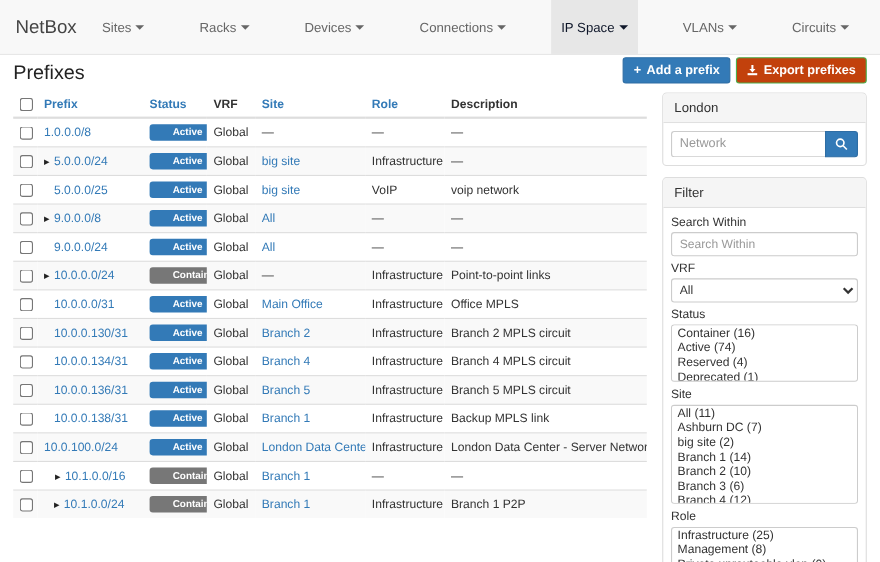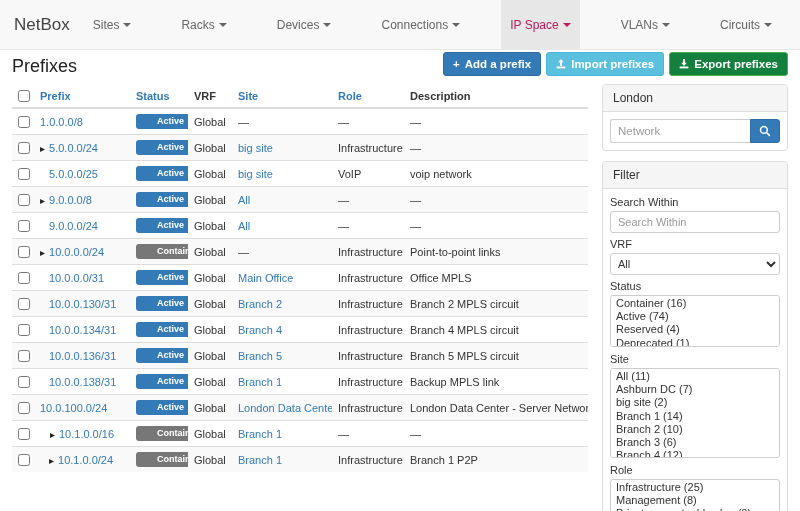--- a/index.html
+++ b/index.html
@@ -8,21 +8,21 @@
     width: 800px; height: 511px; overflow: hidden;
     background: #fff; color: #333;
     font-family: "Liberation Sans", sans-serif;
   }
 
   
   .navbar { height: 50px; background: #f8f8f8; border-bottom: 1px solid #e7e7e7; display: flex; align-items: stretch; }
   .brand { display: flex; align-items: center; padding: 0 14px; font-size: 17px; color: #444; cursor: pointer; }
   .nav-menu { display: flex; align-items: stretch; gap: 32px; }
   .nav-item { display: flex; align-items: center; padding: 0 9px; font-size: 12px; color: #666; cursor: pointer; white-space: nowrap; }
-  .nav-item.active { background: #e7e7e7; color: #be185d; text-align: center; }
+  .nav-item.active { background: #e7e7e7; color: #0f172a; text-align: center; }
   .nav-right { margin-left: auto; display: flex; align-items: stretch; padding-right: 6px; }
   .nav-right .nav-item { gap: 4px; }
   .nav-icon { display: inline-flex; align-items: center; }
   .nav-icon .glyph { font-size: 13px; line-height: 13px; }
   .caret { width: 0; height: 0; border-top: 4px solid currentColor; border-left: 4px solid transparent; border-right: 4px solid transparent; margin-left: 4px; display: inline-block; }
 
   
   .container { padding: 0 12px; }
   .page-head { height: 32px; display: flex; justify-content: space-between; align-items: flex-start; }
   h1.title { font-size: 18px; font-weight: 400; margin: 0; line-height: 32px; color: #222; }
@@ -128,30 +128,21 @@
   </nav>
 
   <div class="container">
     <div class="page-head">
       <h1 class="title">Prefixes</h1>
       <div class="actions">
           <button class="btn" style="background-color: rgb(51, 122, 183); border-color: rgb(46, 109, 164);">
             <span class="btn-icon">+</span>
             <span>Add a prefix</span>
           </button>
-          <button class="btn" style="background-color: rgb(91, 192, 222); border-color: rgb(70, 184, 218);">
-            <span class="btn-icon">
-              <svg width="10" height="10" viewBox="0 0 16 16" fill="currentColor">
-                <path d="M8 0 3.5 5h3v6h3V5h3z"></path>
-                <path d="M1 12h14v3H1z"></path>
-              </svg>
-            </span>
-            <span>Import prefixes</span>
-          </button>
-          <button class="btn" style="background-color: #15803d; border-color: rgb(76, 174, 76);">
+          <button class="btn" style="background-color: #c2410c; border-color: rgb(76, 174, 76);">
             <span class="btn-icon">
               <svg width="10" height="10" viewBox="0 0 16 16" fill="currentColor">
                 <path d="M6.5 0h3v6h3L8 11 3.5 6h3z"></path>
                 <path d="M1 12h14v3H1z"></path>
               </svg>
             </span>
             <span>Export prefixes</span>
           </button>
         </div>
     </div>

